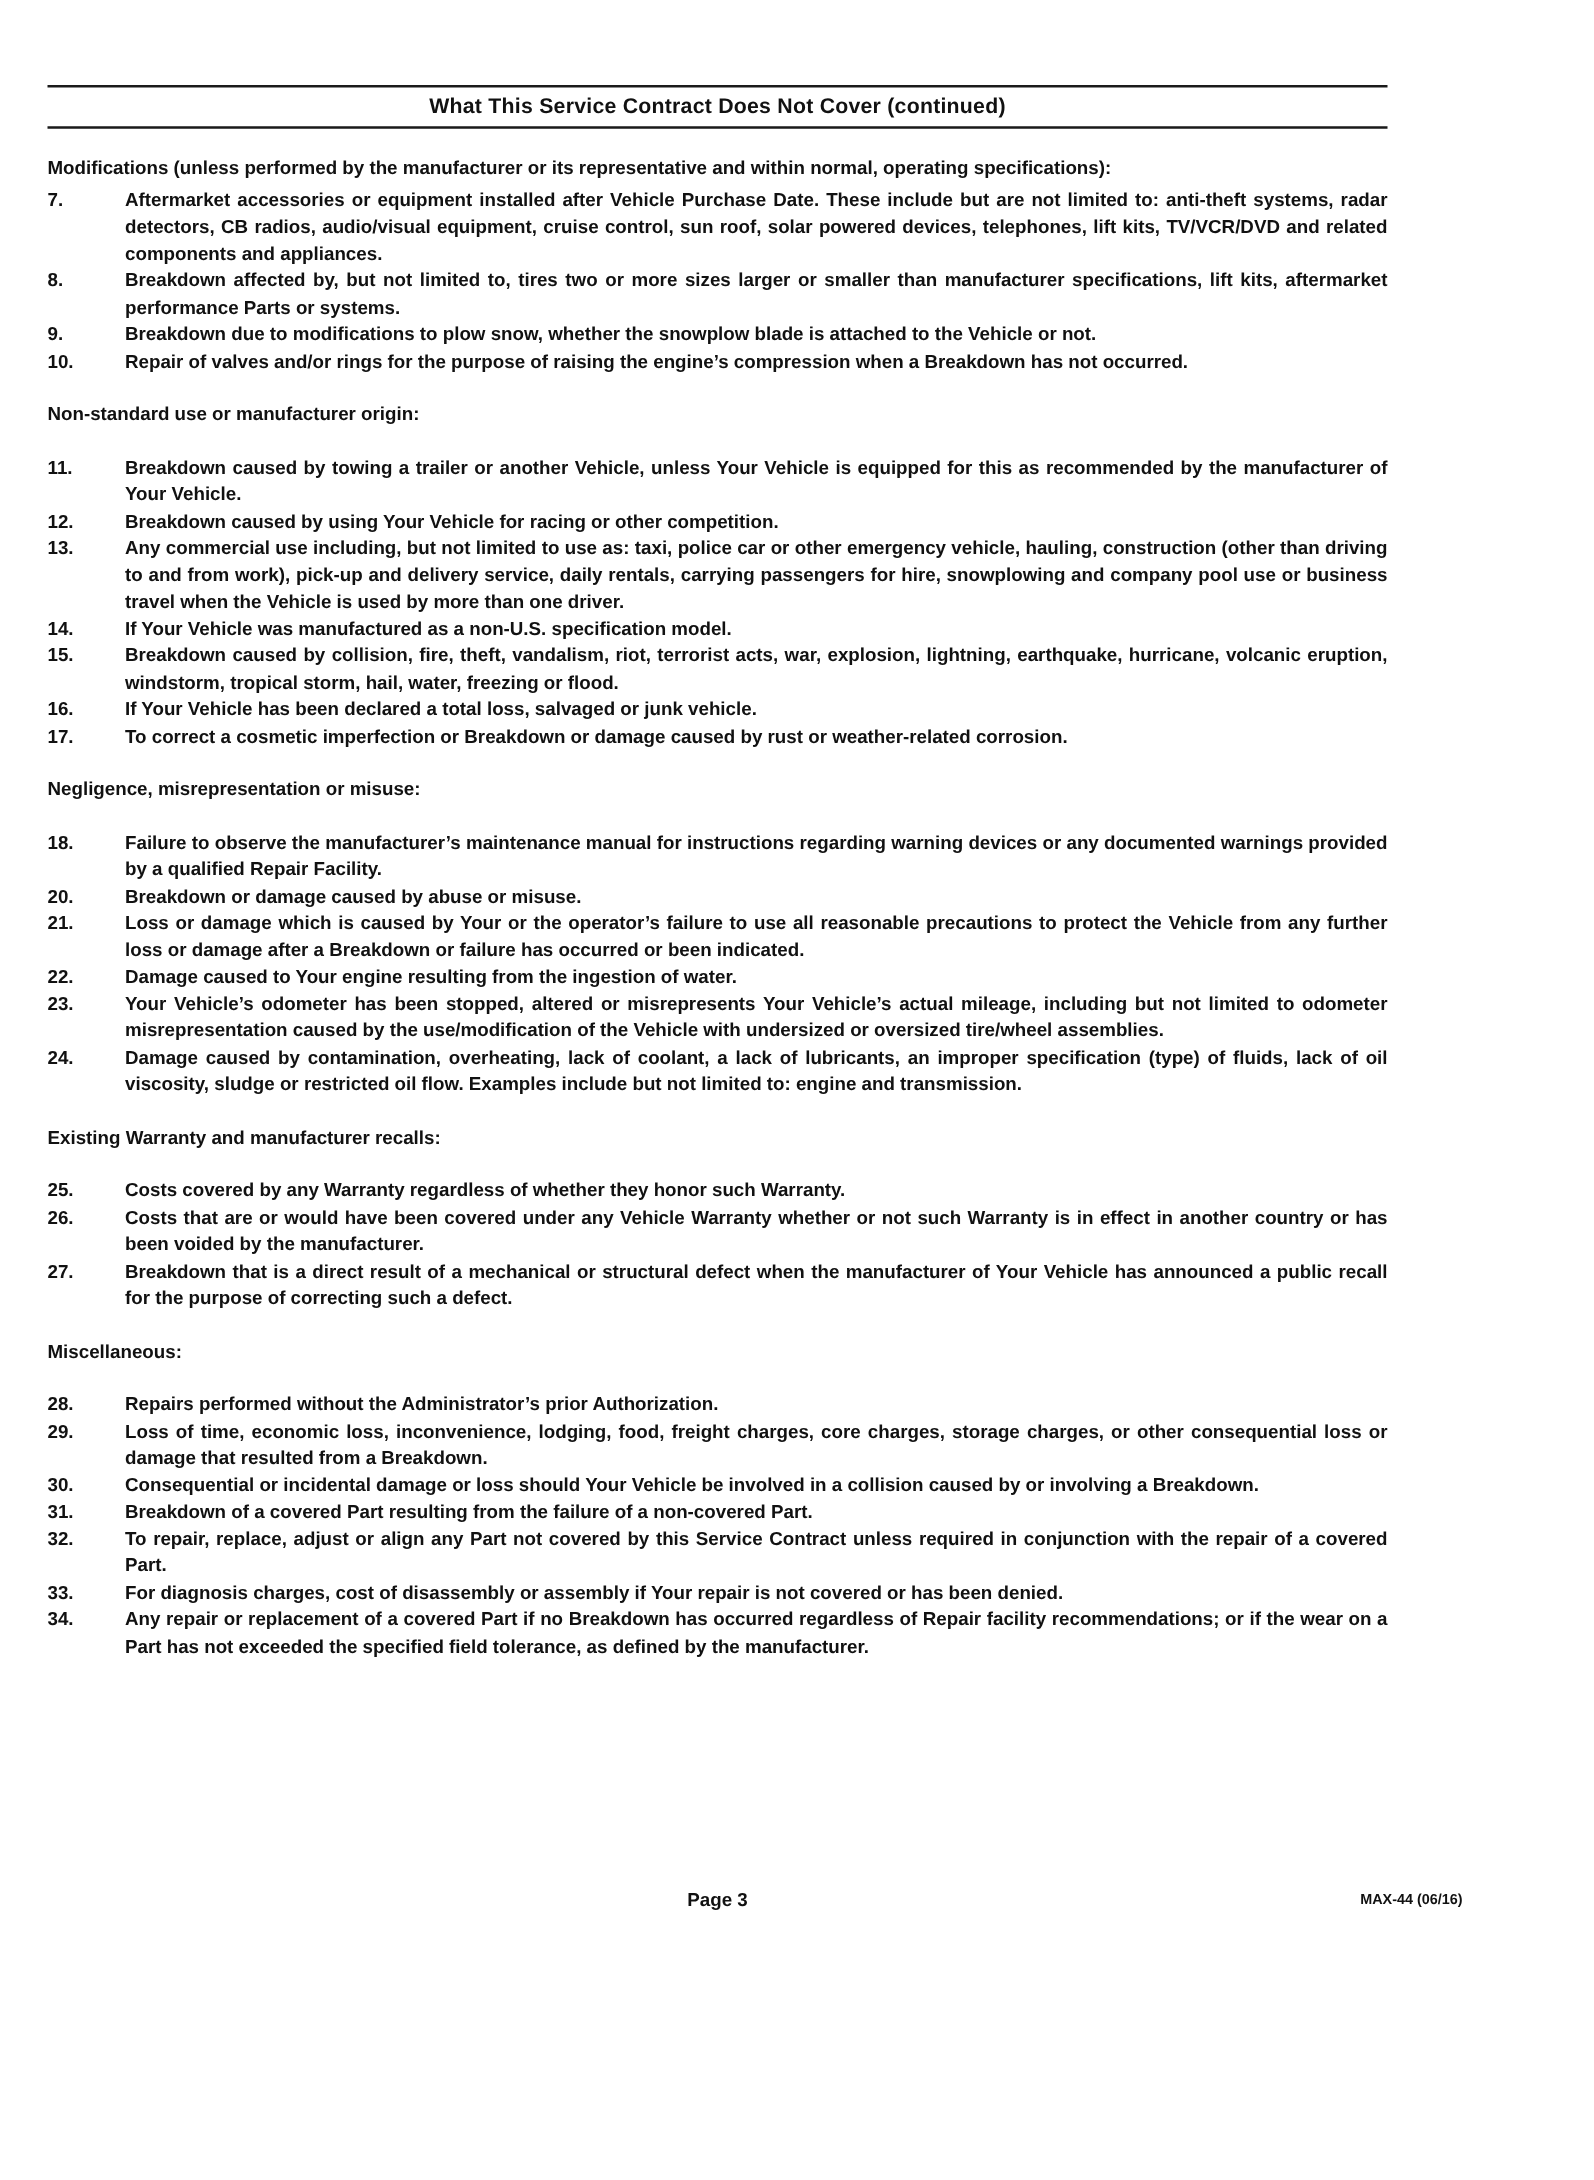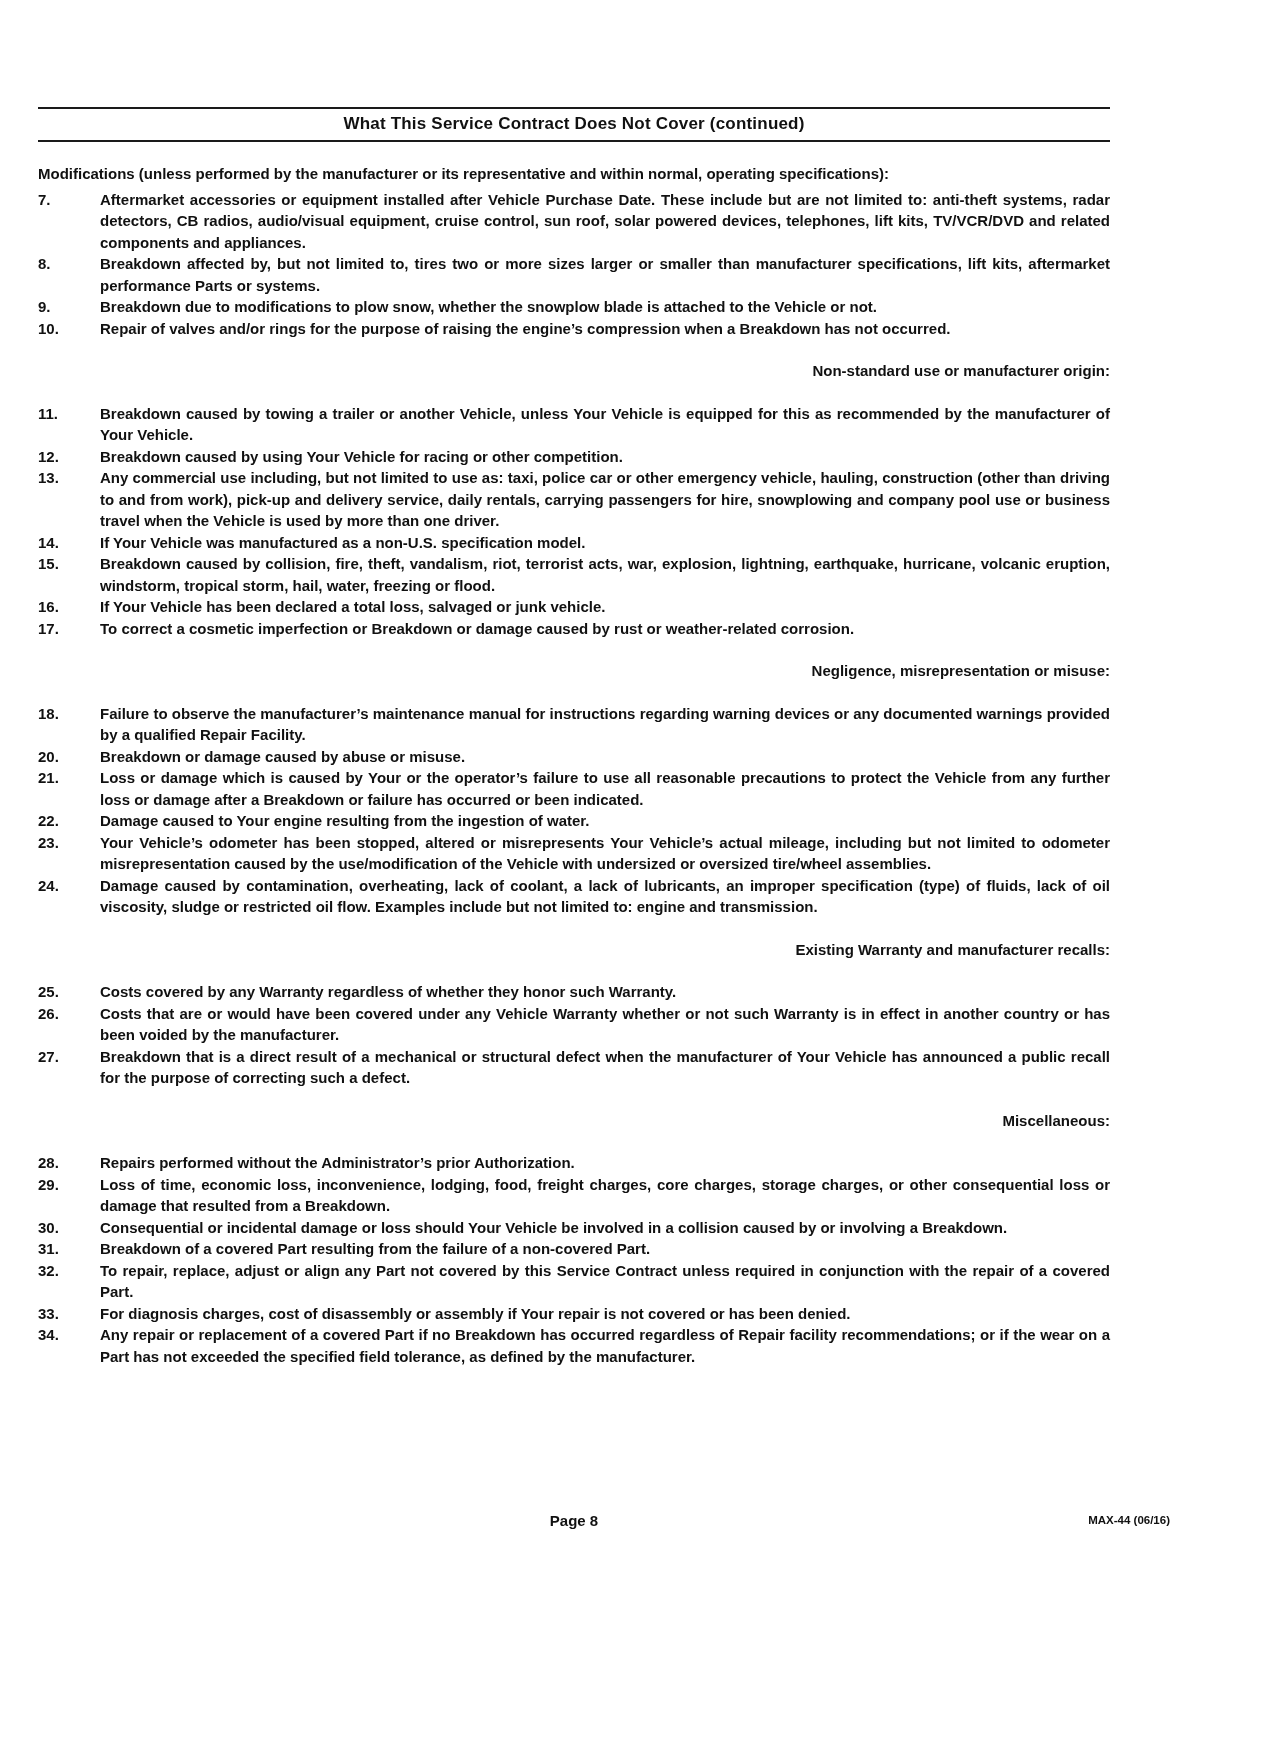--- a/index.html
+++ b/index.html
@@ -8,21 +8,21 @@
     background: #ffffff;
   }
   .page {
     position: relative;
     width: 1275px;
     height: 1744px;
     box-sizing: border-box;
     background: #ffffff;
     color: #111111;
     font-family: "Liberation Sans", sans-serif;
-    padding: 107px 165px 0 38px;
+    padding: 68px 165px 0 38px;
     overflow: hidden;
   }
   .title-band {
     border-top: 2px solid #1a1a1a;
     border-bottom: 2px solid #1a1a1a;
     text-align: center;
     padding: 5px 0 6px 0;
   }
   .title-band h1 {
     margin: 0;
@@ -36,21 +36,20 @@
     line-height: 21.5px;
     margin-top: 10px;
   }
   .section-heading {
     margin-top: 21px;
     margin-bottom: 4px;
     text-align: left;
   }
   .section-heading.space-after {
     margin-bottom: 21px;
-    text-align: right;
   }
   .item {
     display: flex;
     align-items: flex-start;
   }
   .item .num {
     flex: 0 0 47px;
     text-align: left;
   }
   .item .txt {
@@ -198,17 +197,17 @@
         <div class="num">33.</div>
         <div class="txt">For diagnosis charges, cost of disassembly or assembly if Your repair is not covered or has been denied.</div>
       </div>
       <div class="item">
         <div class="num">34.</div>
         <div class="txt">Any repair or replacement of a covered Part if no Breakdown has occurred regardless of Repair facility recommendations; or if the wear on a Part has not exceeded the specified field tolerance, as defined by the manufacturer.</div>
       </div>
     </main>
 
   <div class="footer-row">
-    <div class="footer-page">Page 8</div>
+    <div class="footer-page">Page 3</div>
     <div class="footer-code">MAX-44 (06/16)</div>
   </div>
 
 </div>
 
 </body></html>

